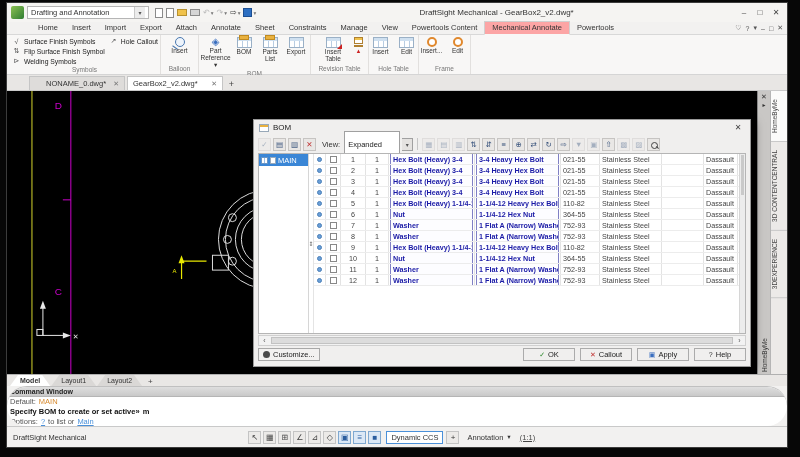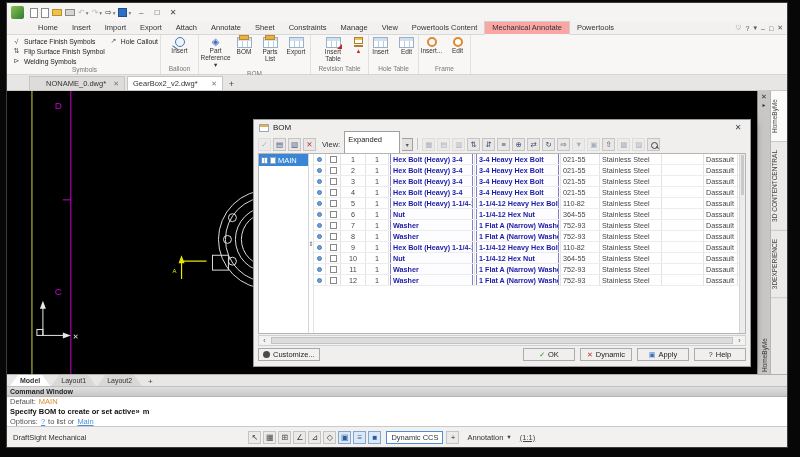--- a/index.html
+++ b/index.html
@@ -84,21 +84,21 @@
   .dlg-title{height:15px;display:flex;align-items:center;gap:4px;padding:0 5px;font-size:8px;color:#222;}
   .dlg-ico{width:10px;height:8px;border:1px solid #98a8b8;background:linear-gradient(#e9b13e 0 2px,#fff 2px);}
   .dlg-title .sp{flex:1;}
   .dlg-close{font-size:8px;color:#444;width:14px;text-align:center;}
   .dlg-toolbar{height:18px;display:flex;align-items:center;gap:2px;padding:0 4px;}
   .ticon{width:13px;height:13px;border:1px solid #c6c4c2;background:#e9e7e5;display:flex;align-items:center;justify-content:center;font-size:7.5px;color:#35507a;flex:0 0 auto;}
   .ticon.disabled{opacity:.4;}
   .ticon.red{color:#c03030;}
   .vsep{width:1px;height:12px;background:#c5c5c5;margin:0 2px;}
   .view-lbl{font-size:7.5px;color:#333;margin:0 2px 0 4px;}
-  .view-box{height:13px;border:1px solid #a0a0a0;background:#fff;display:flex;align-items:flex-end;padding:12px 3px;width:56px;font-size:7.5px;}
+  .view-box{height:13px;border:1px solid #a0a0a0;background:#fff;display:flex;align-items:center;padding:12px 3px;width:56px;font-size:7.5px;}
   .view-caret{width:11px;height:13px;border:1px solid #a0a0a0;border-left:none;background:#e4e2e0;display:flex;align-items:center;justify-content:center;font-size:6px;color:#555;}
   .search-ico{width:13px;height:13px;border:1px solid #c6c4c2;background:#e9e7e5;position:relative;flex:0 0 auto;}
   .search-ico::before{content:"";position:absolute;left:3px;top:3px;width:5px;height:5px;border:1px solid #444;border-radius:50%;}
   .search-ico::after{content:"";position:absolute;left:8px;top:8px;width:3px;height:1px;background:#444;transform:rotate(45deg);}
 
   .dlg-body{flex:1;display:flex;margin:0 4px;border:1px solid #b5b5b5;background:#fff;min-height:0;}
   .tree{width:50px;border-right:1px solid #d6d6d6;display:flex;flex-direction:column;}
   .tree-item{height:12px;display:flex;align-items:center;gap:2px;padding:0 2px;background:#3a86d6;color:#fff;font-size:7.5px;}
   .ti-ico1{width:7px;height:7px;background:repeating-linear-gradient(90deg,#fff 0 2px,#9cc0e8 2px 3px);border:1px solid #6a95c4;}
   .ti-ico2{width:6px;height:7px;background:#fff;border:1px solid #9ab;}
@@ -135,21 +135,21 @@
   .fbtn.hlp .g{color:#333;}
 
   
   .stabs{height:12px;background:#e9e7e5;border-top:1px solid #b0b0b0;display:flex;align-items:flex-end;padding-left:3px;gap:1px;}
   .stab{padding:0 10px;height:11px;line-height:11px;font-size:7px;background:#dad8d6;color:#333;
         clip-path:polygon(8px 0,calc(100% - 8px) 0,100% 100%,0 100%);}
   .stab.active{background:#fff;font-weight:bold;}
   .splus{padding:0 5px;font-size:8px;color:#444;}
 
   
-  .cmd{height:40px;background:#fff;border-top:1px solid #c0c0c0;display:flex;flex-direction:column;overflow:hidden;}
+  .cmd{height:40px;background:#fff;border-top:1px solid #c0c0c0;display:flex;flex-direction:column;overflow:hidden;border-radius:20px;}
   .cmd-head{height:10px;background:linear-gradient(#dedede,#c9c9c9);font-size:7px;font-weight:bold;color:#222;display:flex;align-items:center;padding:0 3px;border-bottom:1px solid #b5b5b5;}
   .cmd-line{font-size:7.5px;height:9px;display:flex;align-items:center;gap:3px;padding:0 3px;color:#555;}
   .cmd-orange{color:#d78a2e;}
   .cmd-link{color:#4a90d9;text-decoration:underline;}
   .cmd-prompt{font-weight:bold;color:#111;height:11px;}
 
   
   .status{height:21px;background:#f2f1f0;border-top:1px solid #c9c9c9;display:flex;align-items:center;padding:0 6px;font-size:7.5px;color:#333;}
   .sspace{width:160px;}
   .sicons{display:flex;align-items:center;}
@@ -161,20 +161,24 @@
   .anno .ac{font-size:5.5px;color:#333;}
   .scale{margin-left:8px;color:#444;text-decoration:underline;}
 </style>
 </head>
 <body>
 
 <div class="app">
 
   <div class="titlebar">
     <div class="logo"></div>
+    <div class="workspace">
+      <span class="lbl">Drafting and Annotation</span>
+      <span class="ws-caret">▾</span>
+    </div>
     <div class="qat">
       <span class="qicon">
           <span class="i-doc"></span>
         </span>
       <span class="qicon">
           <span class="i-doc"></span>
         </span>
       <span class="qicon">
           <span class="i-folder"></span>
         </span>
@@ -191,20 +195,21 @@
         </span>
       <span class="qicon">
           <span>⇨</span>
           <span class="qcaret">▾</span>
         </span>
       <span class="qicon">
           <span class="i-save"></span>
           <span class="qcaret">▾</span>
         </span>
     </div>
+    <div class="title">DraftSight Mechanical - GearBox2_v2.dwg*</div>
     <div class="winctl">
       <span>–</span>
       <span>□</span>
       <span>✕</span>
     </div>
   </div>
 
   <div class="rtabs">
     <div class="rtabs-list">
 
@@ -712,21 +717,21 @@
         </div>
         <span class="fspacer"></span>
         <div style="display:flex;">
 
         <div class="fbtn ok">
               <span class="g">✓</span>
               <span>OK</span>
             </div>
             <div class="fbtn cancel">
               <span class="g">✕</span>
-              <span>Dynamic</span>
+              <span>Callout</span>
             </div>
             <div class="fbtn apply">
               <span class="g">▣</span>
               <span>Apply</span>
             </div>
             <div class="fbtn hlp">
               <span class="g">?</span>
               <span>Help</span>
             </div>
           </div>

